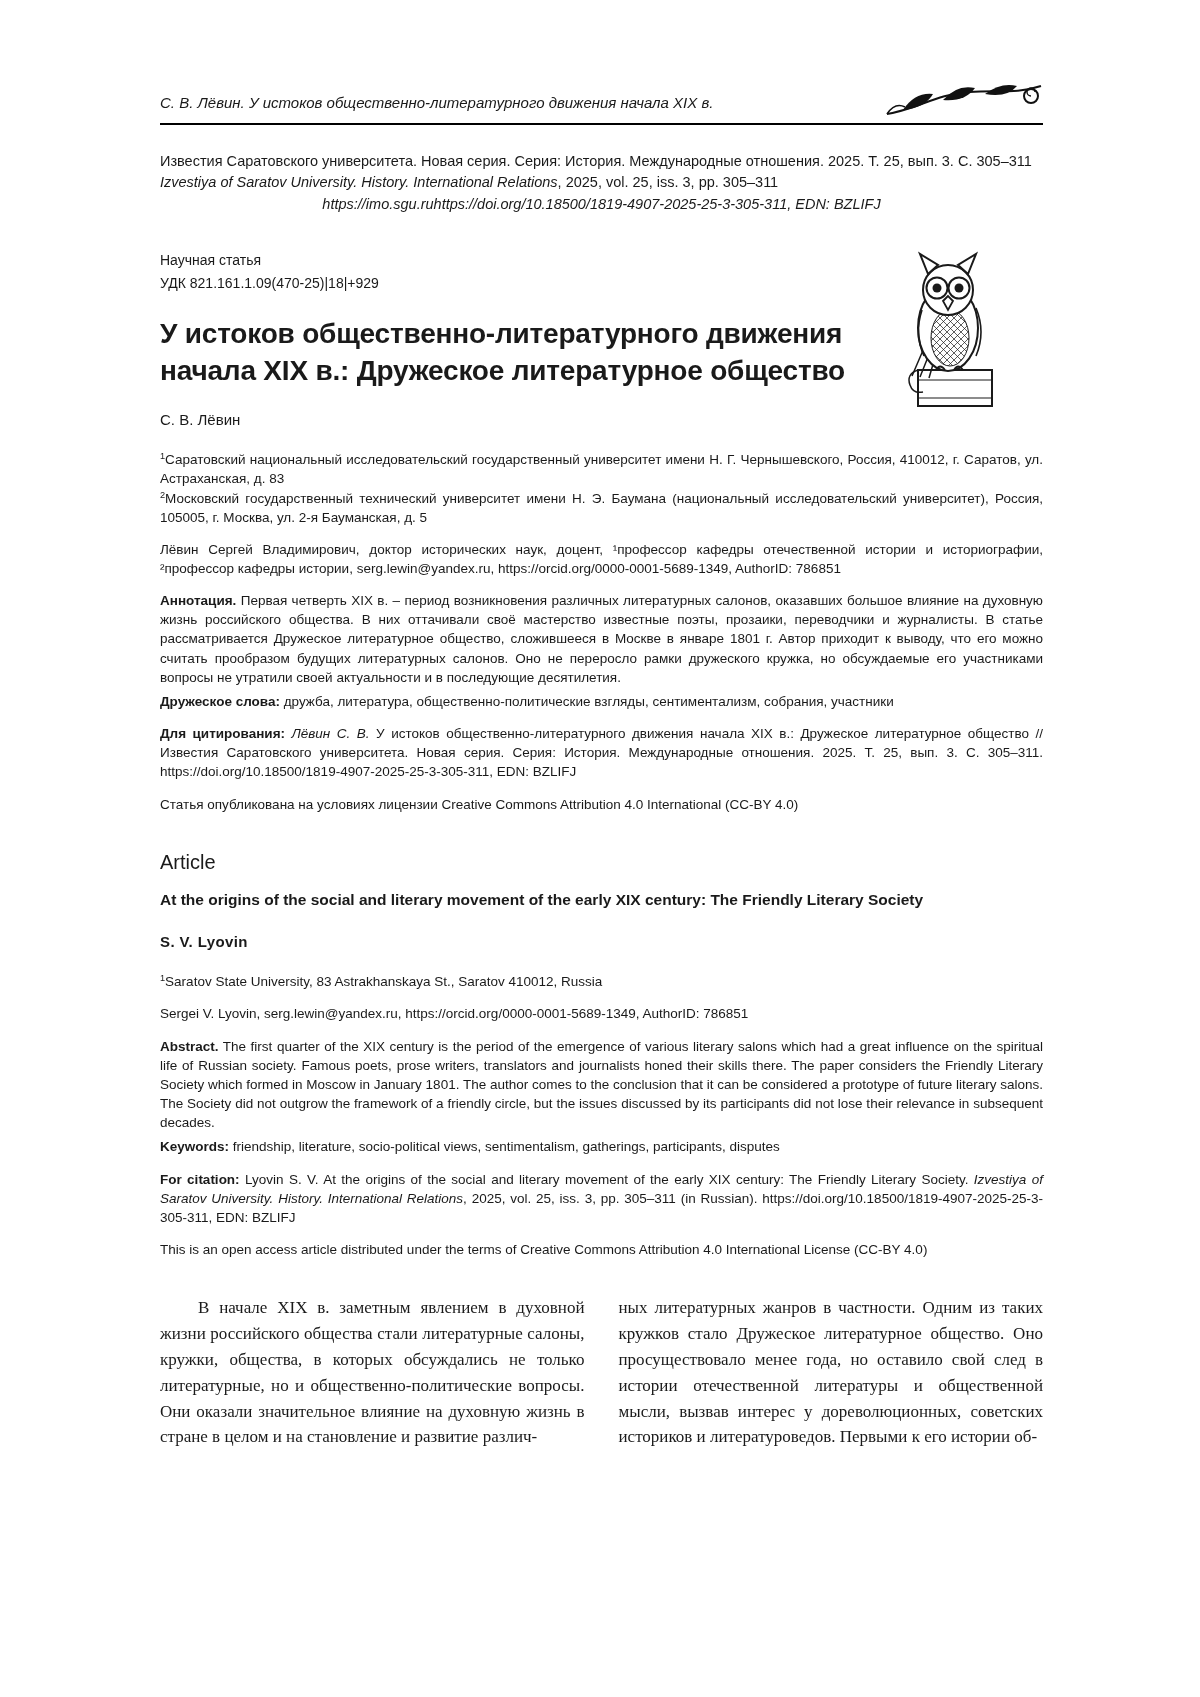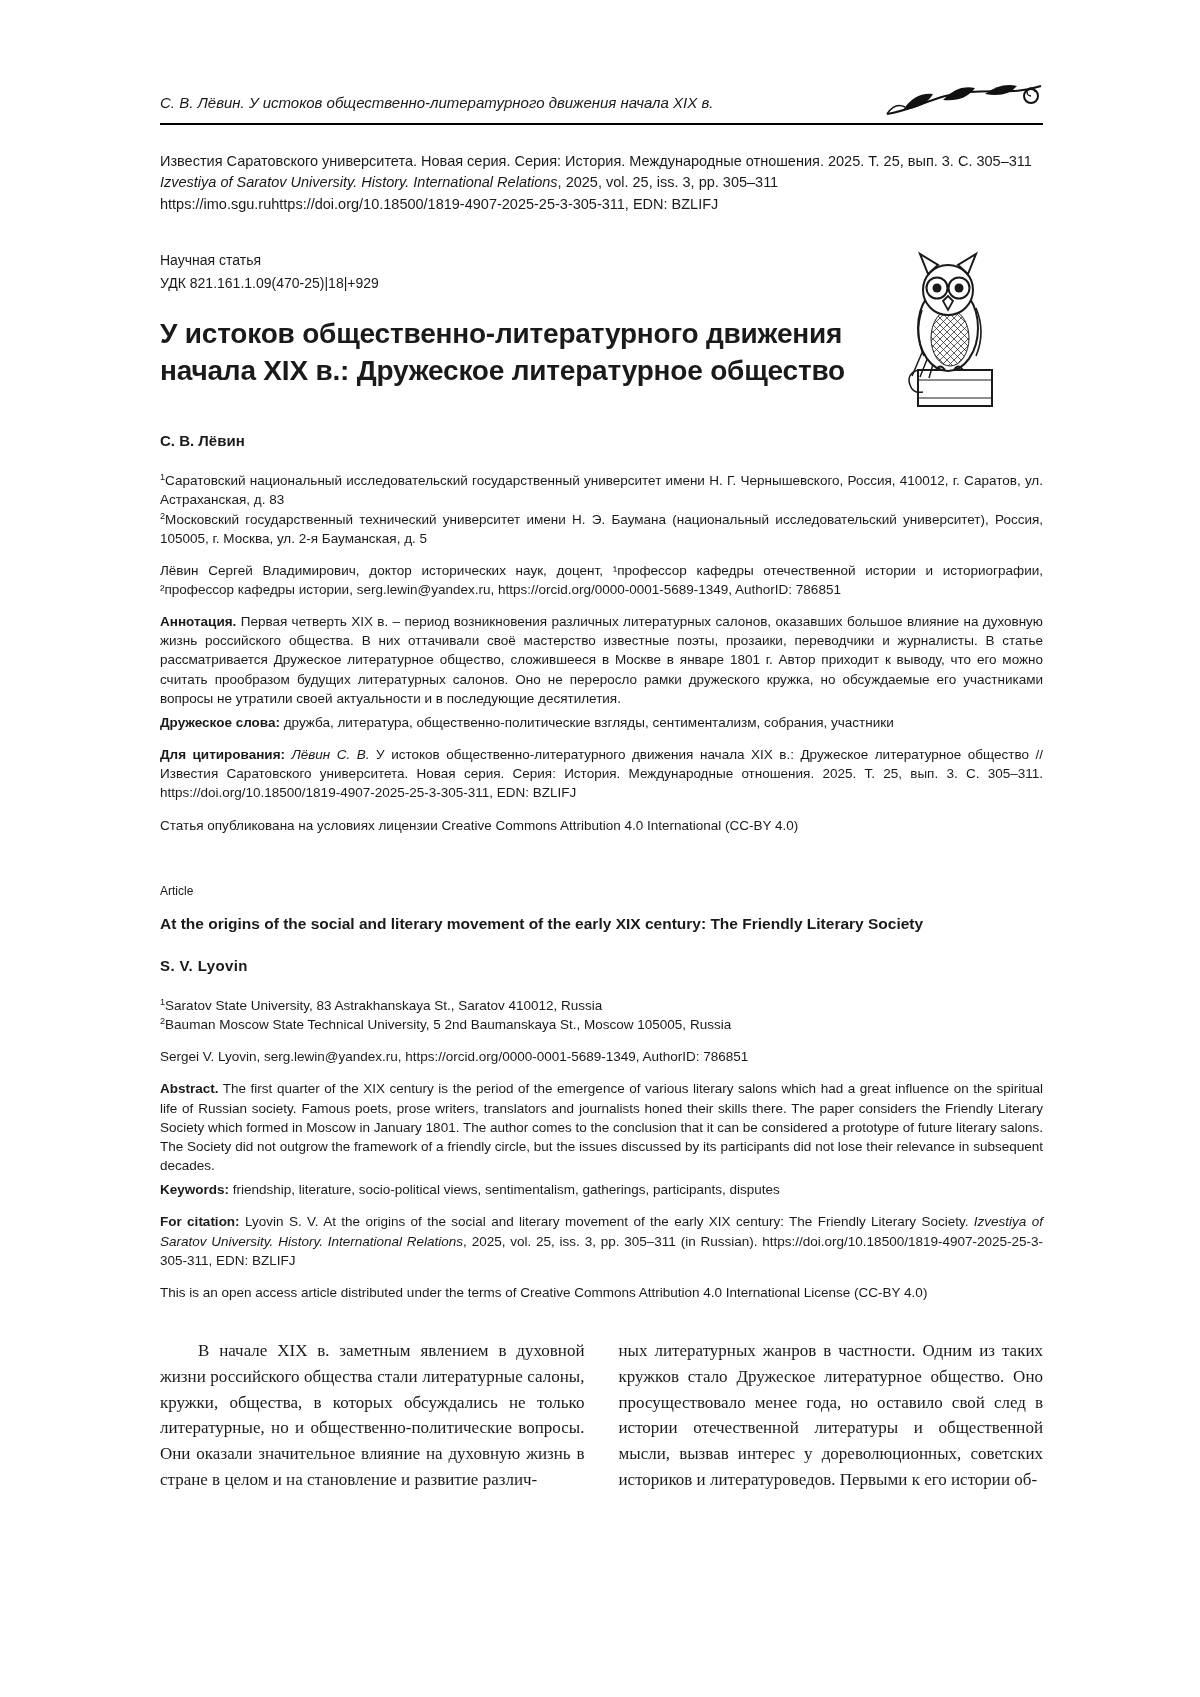--- a/index.html
+++ b/index.html
@@ -22,44 +22,44 @@
     display: flex;
     justify-content: space-between;
     align-items: flex-end;
     border-bottom: 2px solid #000;
     padding-bottom: 3px;
   }
   .running-head-text { font-style: italic; font-size: 15px; padding-bottom: 7px; }
   .ornament svg { display: block; }
   
   .journal-block { margin-top: 26px; font-size: 14.5px; line-height: 1.48; }
-  .journal-row3 { display: flex; justify-content: flex-start; }
+  .journal-row3 { display: flex; justify-content: center; font-style: italic; }
   .italic { font-style: italic; }
   .label-bold { font-weight: bold; }
   
   .meta-block { margin-top: 34px; font-size: 14px; line-height: 1.6; }
   
   .title-ru {
     margin-top: 22px;
     font-size: 28px;
     font-weight: bold;
     line-height: 1.3;
     max-width: 730px;
     white-space: pre-line;
     letter-spacing: -0.2px;
   }
   .owl { position: absolute; left: 884px; top: 248px; }
   .owl svg { display: block; }
   
-  .author-ru { margin-top: 41px; font-weight: bold; font-size: 15px; }
+  .author-ru { margin-top: 20px; font-weight: normal; font-size: 15px; }
   .affiliations { margin-top: 20px; text-align: justify; }
   sup { font-size: 0.68em; vertical-align: super; line-height: 0; }
   .para { margin-top: 13px; text-align: justify; }
   .para.tight { margin-top: 5px; }
-  .article-label { margin-top: 48px; font-size: 12px; }
+  .article-label { margin-top: 34px; font-size: 20px; }
   .title-en { margin-top: 14px; font-size: 15.5px; font-weight: bold; line-height: 1.35; }
   .author-en { margin-top: 20px; font-weight: bold; font-size: 15px; letter-spacing: 0.4px; }
   
   .body-columns {
     margin-top: 36px;
     display: flex;
     gap: 34px;
     font-family: "Liberation Serif", serif;
     font-size: 17px;
     line-height: 1.52;
@@ -168,21 +168,20 @@
   <p class="para">Статья опубликована на условиях лицензии Creative Commons Attribution 4.0 International (CC-BY 4.0)</p>
 
   <p class="article-label">Article</p>
 
   <h2 class="title-en">At the origins of the social and literary movement of the early XIX century: The Friendly Literary Society</h2>
 
   <div class="author-en">S. V. Lyovin</div>
 
   <div class="affiliations">
     <div><sup>1</sup><span>Saratov State University, 83 Astrakhanskaya St., Saratov 410012, Russia</span></div>
-    <div><sup>2</sup><span>Bauman Moscow State Technical University, 5 2nd Baumanskaya St., Moscow 105005, Russia</span></div>
   </div>
 
   <p class="para">Sergei V. Lyovin, serg.lewin@yandex.ru, https://orcid.org/0000-0001-5689-1349, AuthorID: 786851</p>
 
   <p class="para"><span class="label-bold">Abstract.</span><span> The first quarter of the XIX century is the period of the emergence of various literary salons which had a great influence on the spiritual life of Russian society. Famous poets, prose writers, translators and journalists honed their skills there. The paper considers the Friendly Literary Society which formed in Moscow in January 1801. The author comes to the conclusion that it can be considered a prototype of future literary salons. The Society did not outgrow the framework of a friendly circle, but the issues discussed by its participants did not lose their relevance in subsequent decades.</span></p>
 
   <p class="para tight"><span class="label-bold">Keywords:</span><span> friendship, literature, socio-political views, sentimentalism, gatherings, participants, disputes</span></p>
 
   <p class="para"><span class="label-bold">For citation:</span><span> Lyovin S. V. At the origins of the social and literary movement of the early XIX century: The Friendly Literary Society. </span><span class="italic">Izvestiya of Saratov University. History. International Relations</span><span>, 2025, vol. 25, iss. 3, pp. 305–311 (in Russian). https://doi.org/10.18500/1819-4907-2025-25-3-305-311, EDN:  BZLIFJ</span></p>
 

